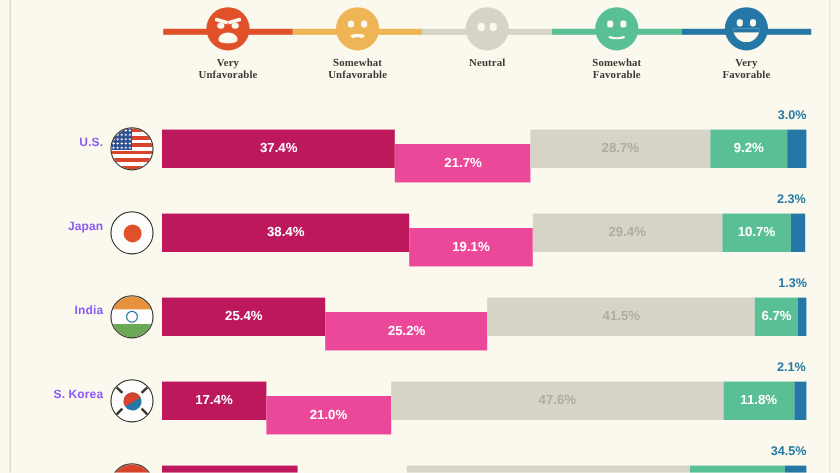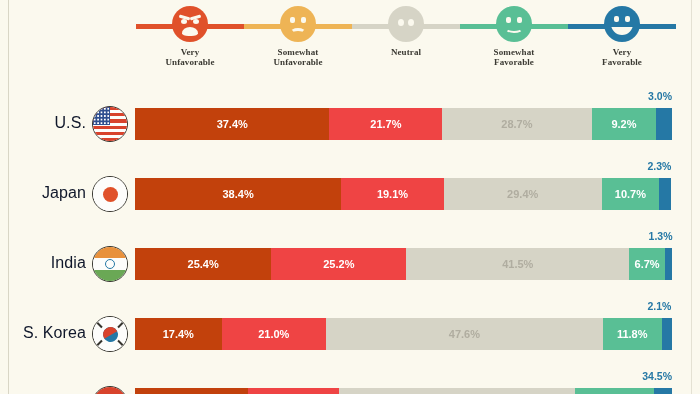--- a/index.html
+++ b/index.html
@@ -30,36 +30,36 @@
   .legend-label .l2{display:block;}
 
   
   .eye{position:absolute;background:#fbf9ee;border-radius:50%;}
   .mouth{position:absolute;background:#fbf9ee;}
 
   
   .row{position:absolute;left:0;width:700px;height:70px;}
   .row-label{
     position:absolute;left:14px;top:26px;width:72px;
-    text-align:right;font-size:16px;font-weight:normal;color:#0f172a;
+    text-align:right;font-size:10px;font-weight:bold;color:#8b5cf6;
     letter-spacing:.1px;
   }
   .flag{
     position:absolute;left:92px;top:18px;width:36px;height:36px;border-radius:50%;
     overflow:hidden;border:1.4px solid #35342d;box-sizing:border-box;background:#fff;
   }
   .bar{
     position:absolute;left:135px;top:20px;height:32px;width:537px;display:flex;
   }
   .seg{
     height:32px;display:flex;align-items:center;justify-content:center;
     font-size:11px;font-weight:bold;white-space:nowrap;overflow:hidden;
   }
-  .seg.s0{background:#c2410c;color:#ffffff;justify-content:center;}
-  .seg.s1{background:#ef4444;color:#ffffff;}
+  .seg.s0{background:#be185d;color:#ffffff;justify-content:center;}
+  .seg.s1{background:#ec4899;color:#ffffff;margin-top:12px;}
   .seg.s2{background:#d6d4c6;color:#b0ada0;}
   .seg.s3{background:#59bf95;color:#ffffff;}
   .seg.s4{background:#2578a5;color:#ffffff;}
   .callout{
     position:absolute;top:2px;font-size:10.5px;font-weight:bold;color:#2578a5;
     transform:translateX(-100%);
   }
 
   
   .flag-inner{position:absolute;inset:0;}

